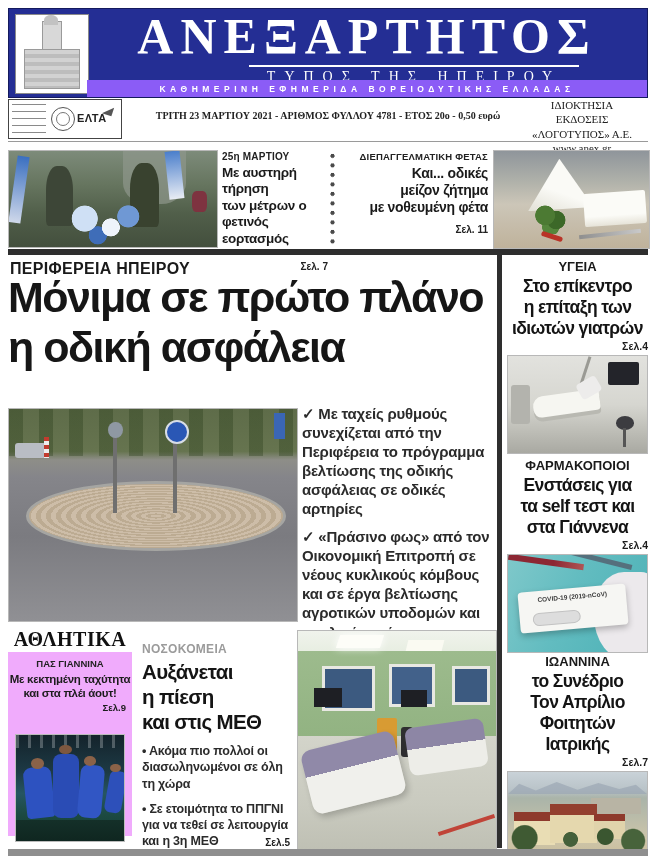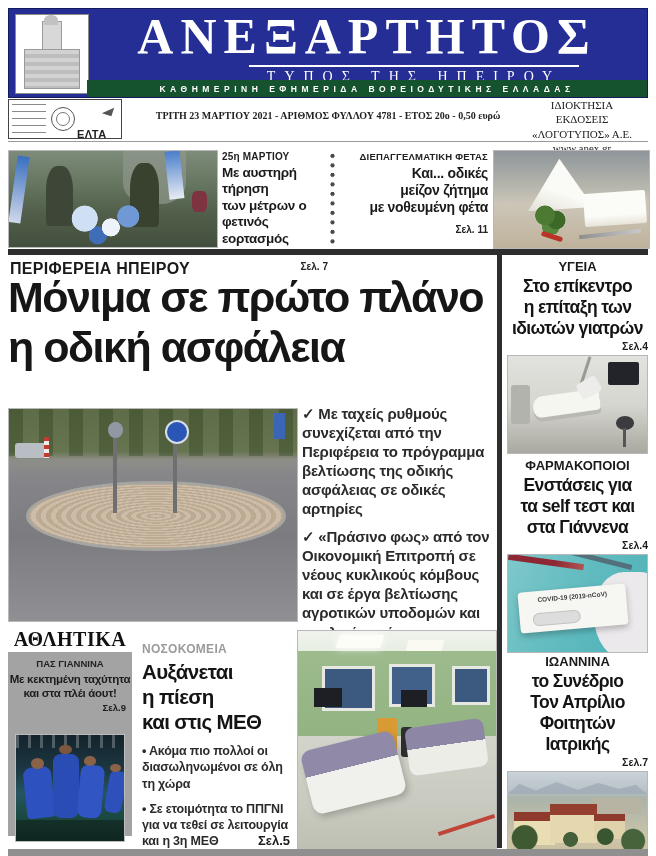--- a/index.html
+++ b/index.html
@@ -9,30 +9,30 @@
   .s{position:absolute;}
 
   
   .masthead{left:8px;top:8px;width:638px;height:88px;background:#242e94;border:1px solid #141a5e;}
   .logo-box{position:absolute;left:6px;top:5px;width:72px;height:78px;background:#fff;border:1px solid #8a8a8a;}
   .mast-title{position:absolute;left:88px;top:-2px;width:540px;text-align:center;color:#fff;
       font-family:"Liberation Serif",serif;font-weight:bold;font-size:50px;letter-spacing:7px;white-space:nowrap;}
   .mast-divider{position:absolute;left:240px;top:56px;width:330px;height:2px;background:#fff;}
   .mast-sub{position:absolute;left:240px;top:60px;width:330px;text-align:center;color:#fff;
       font-family:"Liberation Serif",serif;font-size:14px;letter-spacing:9px;white-space:nowrap;}
-  .band{position:absolute;left:78px;top:71px;width:560px;height:17px;background:#14532d;color:#fff;
+  .band{position:absolute;left:78px;top:71px;width:560px;height:17px;background:#8b5cf6;color:#fff;
       font-size:8.5px;font-weight:bold;letter-spacing:4.5px;text-align:center;line-height:18px;white-space:nowrap;}
 
   
   .stamp-box{left:8px;top:99px;width:112px;height:38px;border:1px solid #444;background:#fff;}
   .stamp-lines{position:absolute;left:3px;top:4px;width:34px;height:30px;
       background:repeating-linear-gradient(180deg,#8a8a8a 0 1.5px,transparent 1.5px 7px);}
   .stamp-circle{position:absolute;left:42px;top:7px;width:22px;height:22px;border:1.5px solid #555;border-radius:50%;}
   .stamp-circle-in{position:absolute;left:47px;top:12px;width:12px;height:12px;border:1px solid #777;border-radius:50%;}
-  .stamp-elta{position:absolute;left:68px;top:12px;font-size:11px;font-weight:bold;color:#222;letter-spacing:.5px;margin-top:16px;}
+  .stamp-elta{position:absolute;left:68px;top:12px;font-size:11px;font-weight:bold;color:#222;letter-spacing:.5px;}
   .stamp-bird{position:absolute;left:94px;top:6px;width:0;height:0;border-left:10px solid transparent;
       border-bottom:9px solid #555;transform:rotate(18deg);}
   .date-line{left:128px;top:110px;width:400px;text-align:center;font-family:"Liberation Serif",serif;
       font-size:10px;font-weight:bold;color:#222;white-space:nowrap;}
   .publisher{left:516px;top:98px;width:132px;text-align:center;font-family:"Liberation Serif",serif;
       font-size:11px;color:#222;line-height:1.3;}
   .rule-h{left:8px;top:141px;width:640px;height:1px;background:#9a9a9a;}
 
   
   .ph{position:absolute;overflow:hidden;border:1px solid #b8b8b8;}
@@ -62,34 +62,34 @@
   .sb-headline{text-align:center;font-size:17.5px;font-weight:bold;line-height:1.2;letter-spacing:-.6px;
       color:#141414;margin-top:2px;}
   .sb-headline span{display:block;}
   .sb-page{text-align:right;font-size:10.5px;font-weight:bold;margin-top:1px;}
   .sb-photo{position:relative;width:139px;margin-top:3px;border:1px solid #b8b8b8;overflow:hidden;}
 
   
   .sports{left:8px;top:628px;width:124px;height:220px;}
   .sports-title{text-align:center;font-family:"Liberation Serif",serif;font-size:20px;font-weight:bold;
       color:#111;letter-spacing:.5px;}
-  .sports-box{position:absolute;left:0;top:24px;width:124px;height:184px;background:#a3a3a3;}
+  .sports-box{position:absolute;left:0;top:24px;width:124px;height:184px;background:#f0abfc;}
   .sports-kicker{text-align:center;font-size:9.5px;font-weight:bold;margin-top:6px;color:#222;}
   .sports-head{text-align:center;font-size:11.5px;font-weight:bold;line-height:1.25;letter-spacing:-.3px;margin-top:3px;}
   .sports-head span{display:block;}
   .sports-page{text-align:right;font-size:9.5px;font-weight:bold;margin:1px 6px 0 0;}
   .sports-photo{position:absolute;left:7px;top:82px;width:108px;height:106px;border:1px solid #bcbcbc;overflow:hidden;}
 
   
   .hosp{left:142px;top:642px;width:150px;height:206px;}
   .hosp-kicker{font-size:12px;font-weight:bold;color:#9b9b9b;letter-spacing:.3px;}
   .hosp-head{font-size:20.5px;font-weight:bold;line-height:1.22;letter-spacing:-.6px;color:#141414;margin-top:3px;}
   .hosp-head span{display:block;}
   .hosp-bullet{font-size:12.5px;font-weight:bold;color:#2b2b2b;line-height:1.3;margin-top:9px;letter-spacing:-.2px;}
-  .hosp-page{position:absolute;right:2px;bottom:0;font-size:13px;font-weight:bold;margin-top:13px;}
+  .hosp-page{position:absolute;right:2px;bottom:0;font-size:10px;font-weight:bold;margin-top:13px;}
 
   .bar-bottom{left:8px;top:849px;width:640px;height:7px;background:#8f8f8f;}
 </style>
 </head>
 <body>
 
 <div class="page">
 
   <div class="abs masthead">
     <div class="logo-box">

